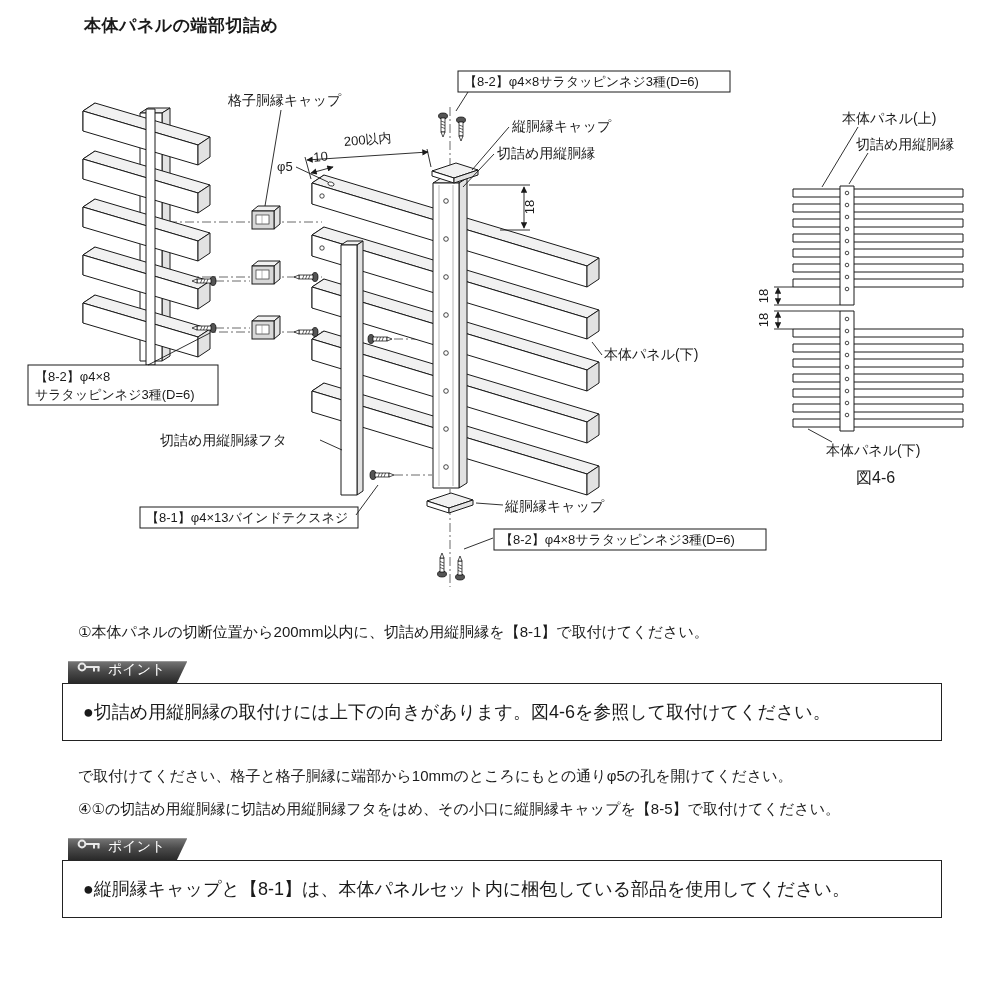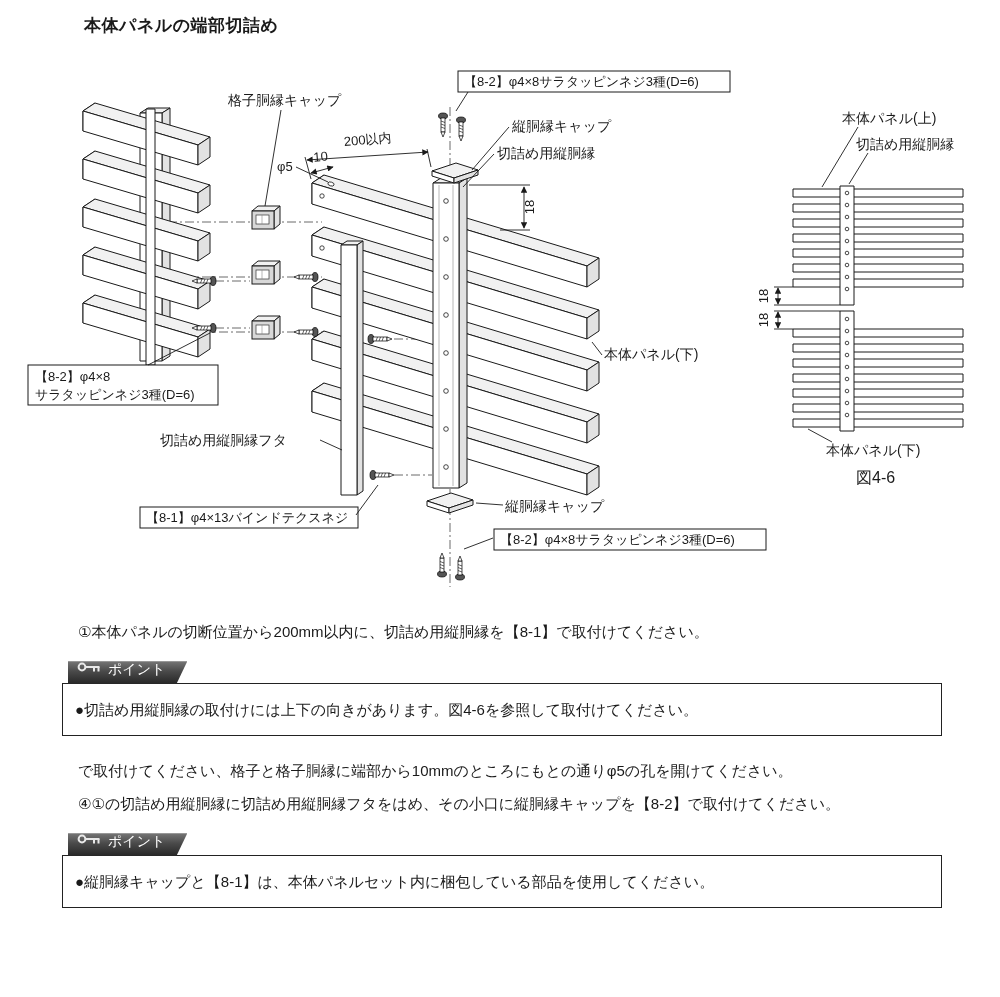--- a/index.html
+++ b/index.html
@@ -22,21 +22,21 @@
   .lblbox { fill:#fff; stroke:#1a1a1a; stroke-width:1; }
   .detail { stroke:#888; stroke-width:.6; fill:none; }
 
   .content { padding:0 58px 0 62px; }
   .step { font-size:15px; line-height:1.75; margin:7px 16px; }
   .step.first { margin-top:20px; }
   .point-box { border:1.6px solid #222; position:relative; margin:38px 0 22px 0; padding:11px 14px 10px 12px; }
   .point-tab { position:absolute; top:-23px; left:5px; height:23px; display:inline-flex; gap:7px;
                padding:0 22px 0 9px; background:linear-gradient(180deg,#777 0%,#4a4a4a 45%,#262626 100%);
                color:#fff; font-size:14px; clip-path:polygon(0 0,100% 0,calc(100% - 11px) 100%,0 100%); }
-  .point-line { font-size:15px; line-height:1.7; margin:2px 0; }
+  .point-line { font-size:18px; line-height:1.7; margin:2px 8px; }
   .key-icon svg { display:block; }
 </style>
 </head>
 <body>
 
 <div class="page">
 
   <h1 class="page-title">本体パネルの端部切詰め</h1>
 
   <svg class="diagram" width="1000" height="556" viewBox="0 0 1000 556">
@@ -354,21 +354,21 @@
             <line x1="17" y1="6" x2="17" y2="10.5" stroke="#e8e8e8" stroke-width="2"></line>
             <line x1="21.5" y1="6" x2="21.5" y2="10.5" stroke="#e8e8e8" stroke-width="2"></line>
           </svg>
         </span>
         <span class="point-label">ポイント</span>
       </div>
       <p class="point-line">●切詰め用縦胴縁の取付けには上下の向きがあります。図4-6を参照して取付けてください。</p>
     </section>
 
     <p class="step">で取付けてください、格子と格子胴縁に端部から10mmのところにもとの通りφ5の孔を開けてください。</p>
-    <p class="step">④①の切詰め用縦胴縁に切詰め用縦胴縁フタをはめ、その小口に縦胴縁キャップを【8-2】で取付けてください。</p>
+    <p class="step">④①の切詰め用縦胴縁に切詰め用縦胴縁フタをはめ、その小口に縦胴縁キャップを【8-5】で取付けてください。</p>
 
     <section class="point-box">
       <div class="point-tab">
         <span class="key-icon">
           <svg width="24" height="12" viewBox="0 0 24 12">
             <circle cx="5" cy="6" r="3.4" fill="none" stroke="#e8e8e8" stroke-width="2"></circle>
             <line x1="8.4" y1="6" x2="22.5" y2="6" stroke="#e8e8e8" stroke-width="2"></line>
             <line x1="17" y1="6" x2="17" y2="10.5" stroke="#e8e8e8" stroke-width="2"></line>
             <line x1="21.5" y1="6" x2="21.5" y2="10.5" stroke="#e8e8e8" stroke-width="2"></line>
           </svg>

